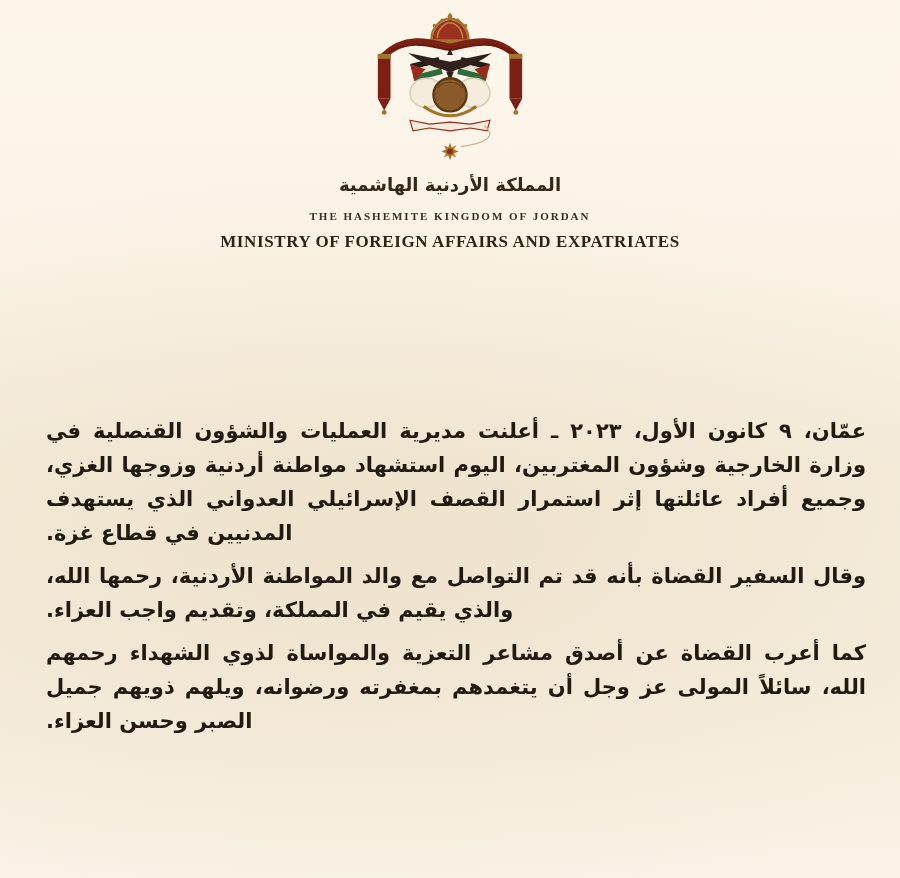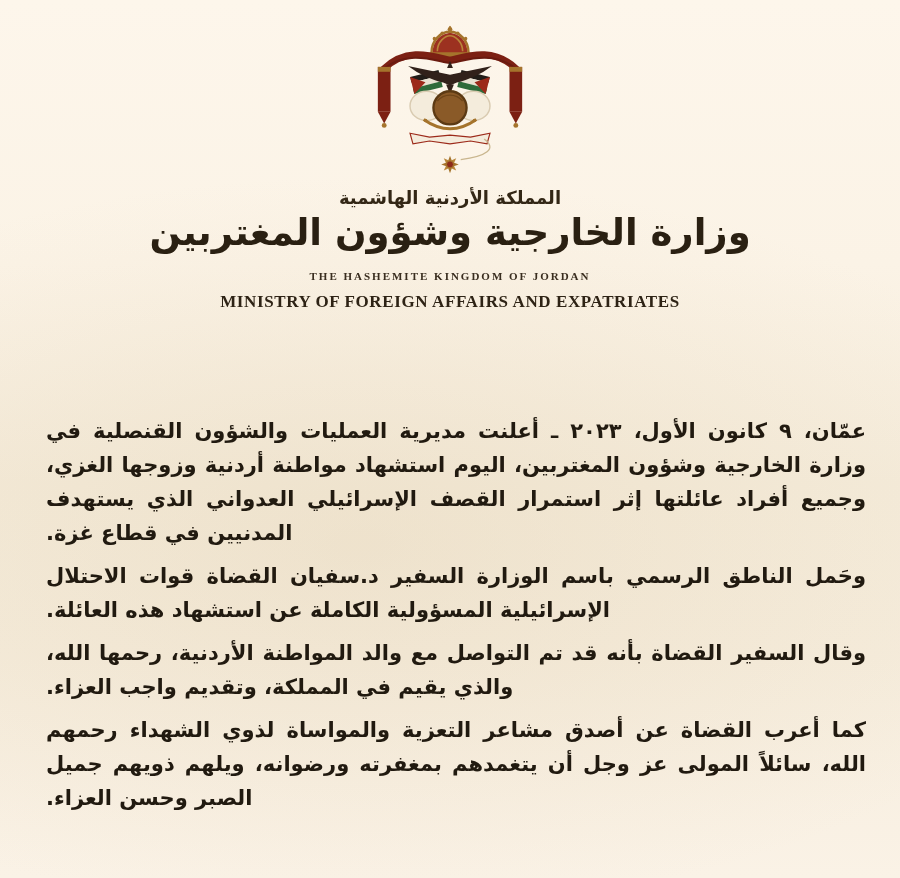--- a/index.html
+++ b/index.html
@@ -3,21 +3,21 @@
 <meta charset="utf-8">
 <style>
   html,body{margin:0;padding:0;}
   .page{
     width:900px;height:878px;overflow:hidden;position:relative;
     background:
       radial-gradient(ellipse 120% 60% at 40% 62%, rgba(220,200,165,0.28), rgba(220,200,165,0) 70%),
       linear-gradient(180deg,#fdf6eb 0%, #fbf3e6 30%, #f5ecdb 55%, #f6eddd 75%, #faf2e6 100%);
     font-family:"DejaVu Sans",sans-serif;
   }
-  .letterhead{ text-align:center; padding-top:24px; }
+  .letterhead{ text-align:center; padding-top:11px; }
   .emblem{ width:176px; height:156px; margin:0 auto; display:block; }
   .kingdom-ar{
     font-size:18px; font-weight:700; color:#332716; margin-top:8px; line-height:1.1;
   }
   .ministry-ar{
     font-size:37px; font-weight:700; color:#2a2012; margin-top:3px; line-height:1.2;
     letter-spacing:-1px;
   }
   .kingdom-en{
     font-family:"Liberation Serif",serif;
@@ -124,25 +124,23 @@
         <path d="M120 118 C134 128 122 136 96 139" fill="none" stroke="#c9b68e" stroke-width="1.3"></path>
         <g transform="translate(85 144)">
           <path d="M0 -9 L2.4 -2.4 L9 0 L2.4 2.4 L0 9 L-2.4 2.4 L-9 0 L-2.4 -2.4 Z" fill="#a5742c"></path>
           <path d="M0 -9 L2.4 -2.4 L9 0 L2.4 2.4 L0 9 L-2.4 2.4 L-9 0 L-2.4 -2.4 Z" transform="rotate(45)" fill="#b9863a"></path>
           <circle r="3.6" fill="#8e2b1a" stroke="#a5742c" stroke-width="1"></circle>
         </g>
       </g>
     </svg>
 
     <div class="kingdom-ar" dir="rtl">المملكة الأردنية الهاشمية</div>
-    <div class="ministry-ar" dir="rtl">وزارة الخارجية وشؤون المغتربين</div>
     <div class="kingdom-en">THE HASHEMITE KINGDOM OF JORDAN</div>
     <div class="ministry-en">MINISTRY OF FOREIGN AFFAIRS AND EXPATRIATES</div>
   </div>
 
   <div class="statement">
     <p>عمّان، ٩ كانون الأول، ٢٠٢٣ ـ أعلنت مديرية العمليات والشؤون القنصلية في وزارة الخارجية وشؤون المغتربين، اليوم استشهاد مواطنة أردنية وزوجها الغزي، وجميع أفراد عائلتها إثر استمرار القصف الإسرائيلي العدواني الذي يستهدف المدنيين في قطاع غزة.</p>
-    <p>وحَمل الناطق الرسمي باسم الوزارة السفير د.سفيان القضاة قوات الاحتلال الإسرائيلية المسؤولية الكاملة عن استشهاد هذه العائلة.</p>
     <p>وقال السفير القضاة بأنه قد تم التواصل مع والد المواطنة الأردنية، رحمها الله، والذي يقيم في المملكة، وتقديم واجب العزاء.</p>
     <p>كما أعرب القضاة عن أصدق مشاعر التعزية والمواساة لذوي الشهداء رحمهم الله، سائلاً المولى عز وجل أن يتغمدهم بمغفرته ورضوانه، ويلهم ذويهم جميل الصبر وحسن العزاء.</p>
   </div>
 
 </div>
 
 </body></html>

